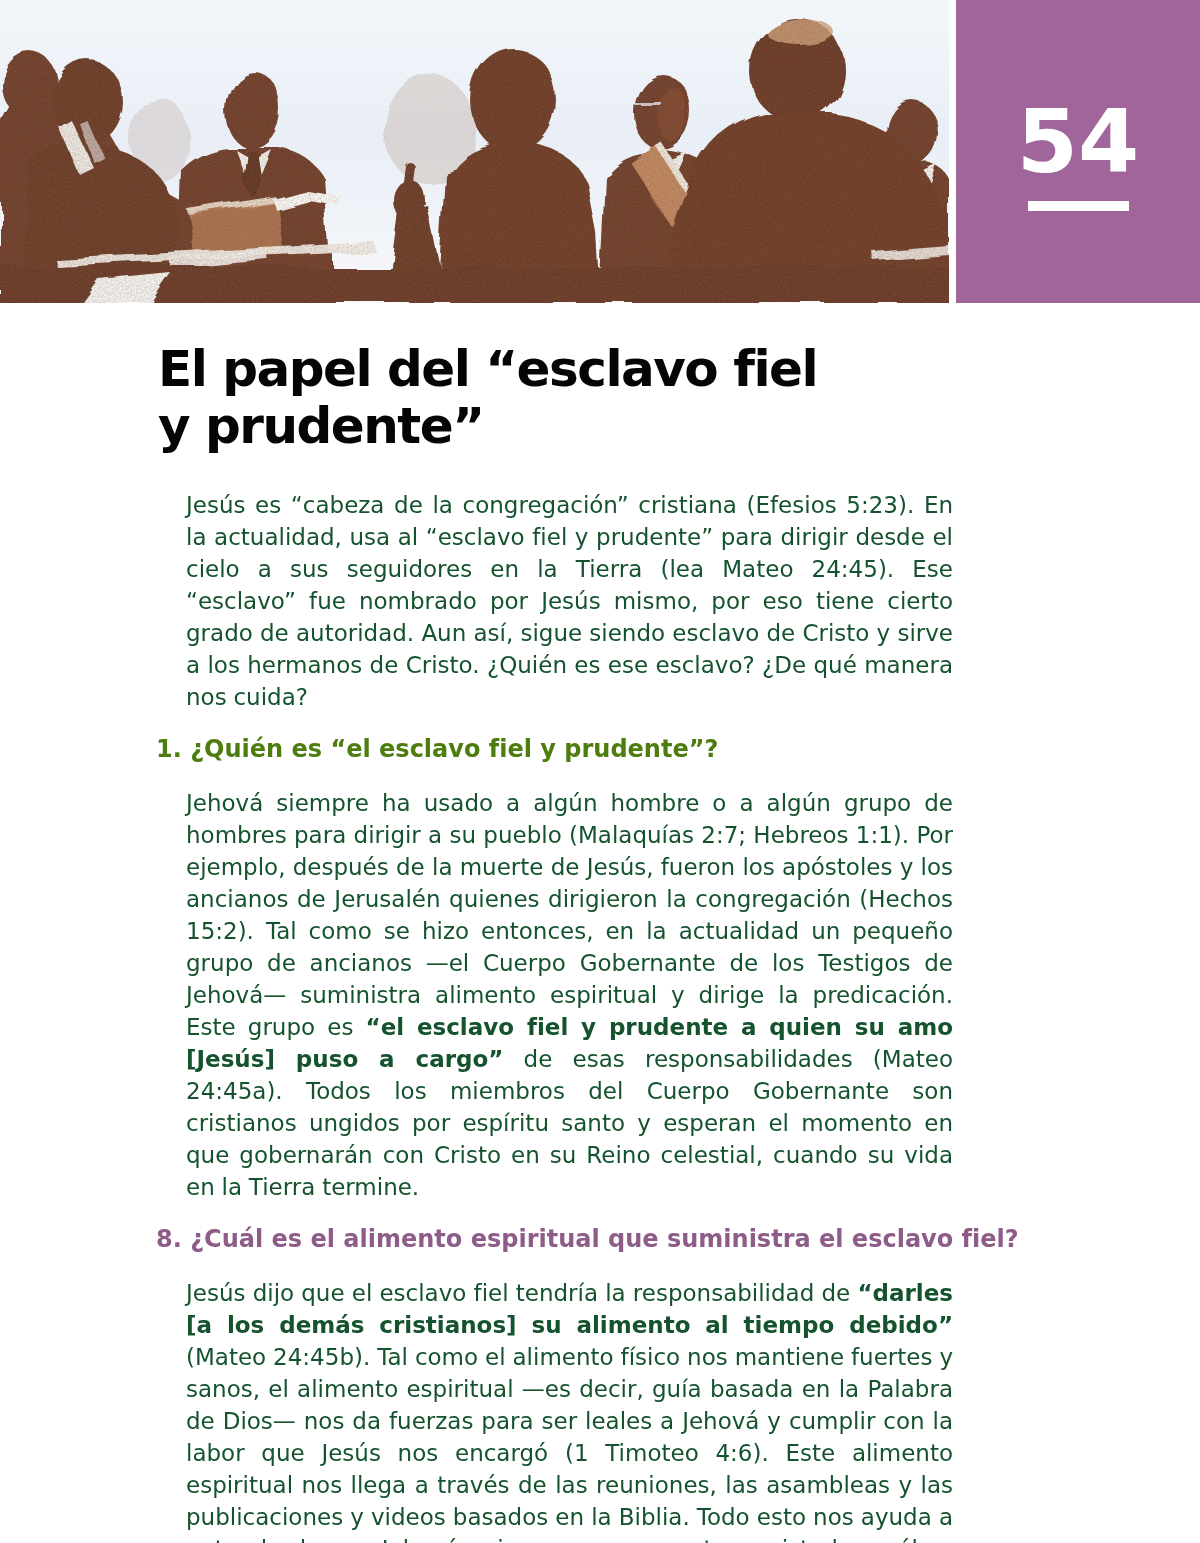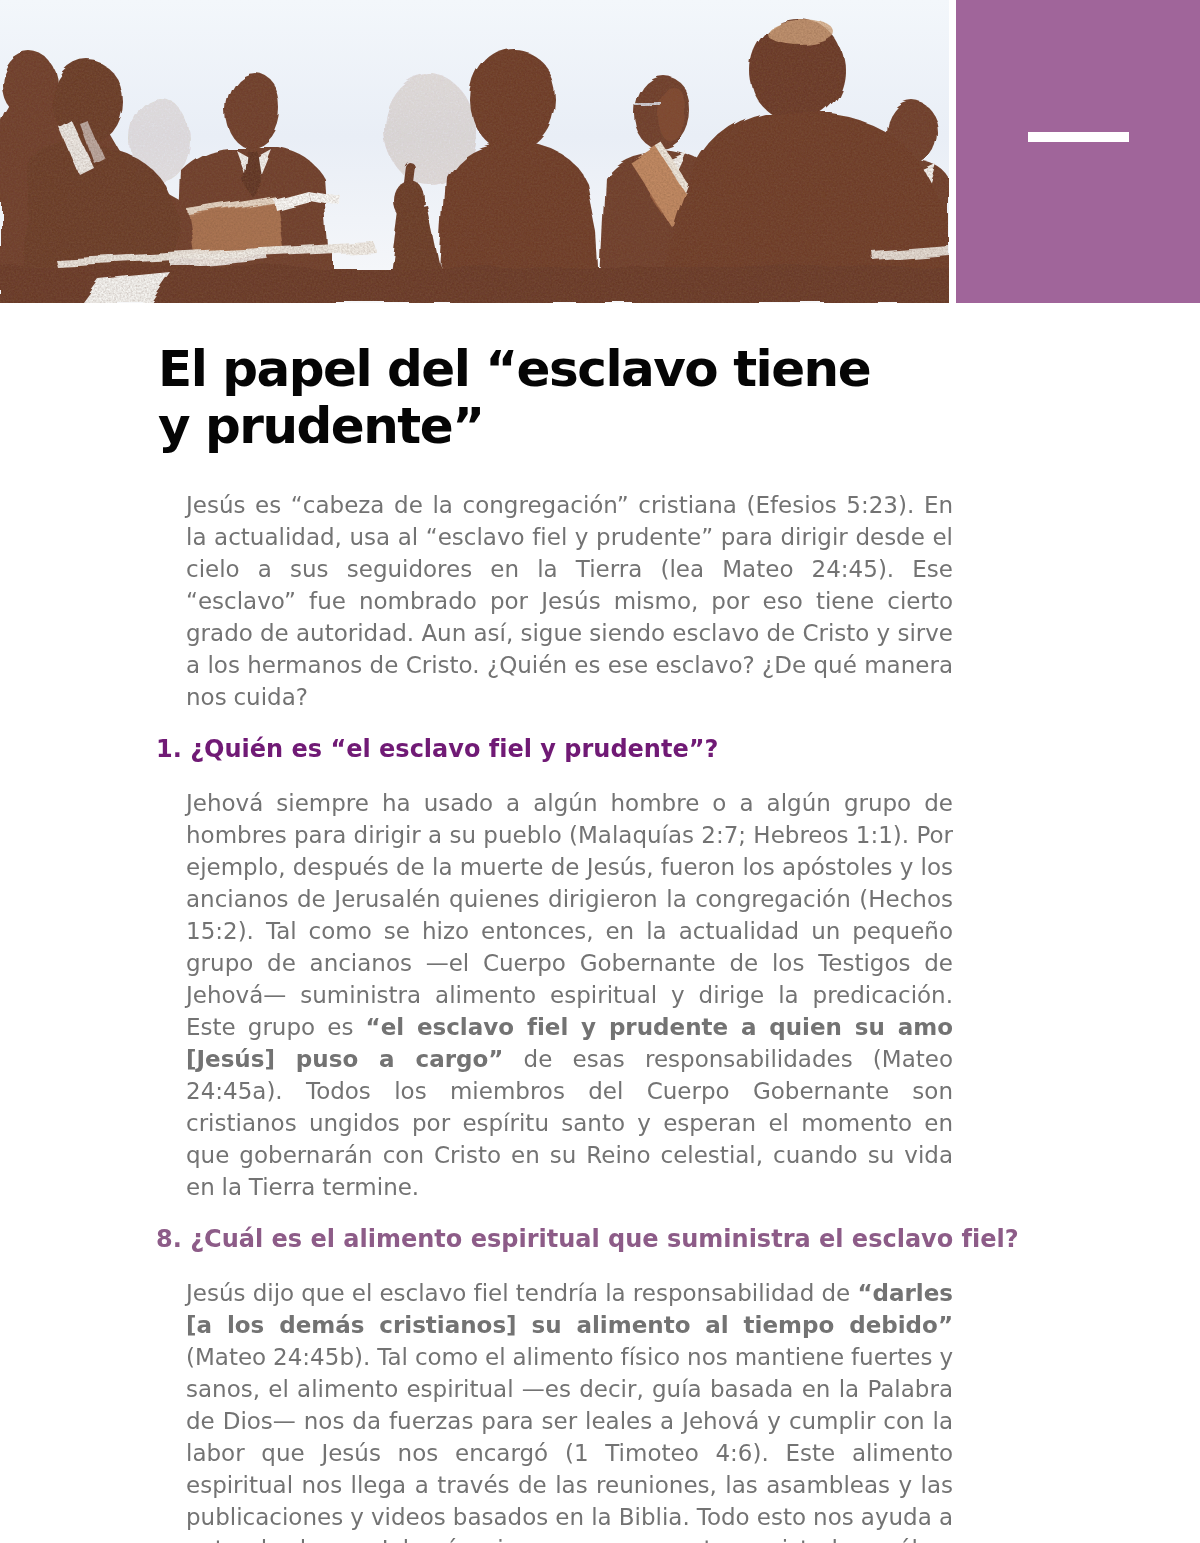--- a/index.html
+++ b/index.html
@@ -17,21 +17,21 @@
     justify-content:flex-start;padding-top:108px;box-sizing:border-box;
   }
   .lesson-number{color:#ffffff;font-size:88px;font-weight:700;line-height:0.78;letter-spacing:0;}
   .lesson-underline{width:101px;height:10px;background:#ffffff;margin-top:24px;}
   
   .content{position:absolute;left:156px;top:341px;width:797px;}
   .page-title{margin:0 0 0 2px;font-weight:700;color:#050505;font-size:50px;line-height:57px;letter-spacing:-1.5px;}
   .page-title .t-line{display:block;white-space:nowrap;}
   .para{
     margin:0 0 0 30px;font-size:23px;line-height:32px;text-align:justify;
-    color:#737373;hyphens:auto;-webkit-hyphens:auto;word-spacing:-0.5px;
+    color:#14532d;hyphens:auto;-webkit-hyphens:auto;word-spacing:-0.5px;
   }
   .para b{font-weight:700;}
   .intro-para{margin-top:34px;}
   .section-heading{
     margin:21px 0 0 0;font-size:24px;line-height:30px;font-weight:700;
     color:#8d5c88;white-space:nowrap;
   }
   .section-para{margin-top:23px;}
 </style>
 </head>
@@ -141,35 +141,36 @@
             <polygon points="55,259 374,242 376,251 57,267" fill="#f1ede6" opacity="0.95"></polygon>
             <polygon points="873,252 949,246 949,255 874,261" fill="#f1ede6" opacity="0.9"></polygon>
             <rect x="0" y="267" width="949" height="36" fill="#693a29"></rect>
             <polygon points="100,281 172,274 152,303 84,303" fill="#f5f4f1"></polygon>
           </g>
         </g>
       </svg>
     </div>
 
     <div class="lesson-badge" style="background: rgb(160, 101, 154);">
+      <div class="lesson-number">54</div>
       <div class="lesson-underline"></div>
     </div>
   </header>
 
   <main class="content">
 
     <h1 class="page-title">
-      <span class="t-line">El papel del “esclavo tiene</span>
+      <span class="t-line">El papel del “esclavo fiel</span>
       <span class="t-line">y prudente”</span>
     </h1>
 
     <p class="para intro-para"><span>Jesús es “cabeza de la congregación” cristiana (Efesios 5:23). En la actualidad, usa al “esclavo fiel y prudente” para dirigir desde el cielo a sus seguidores en la Tierra (lea Mateo 24:45). Ese “esclavo” fue nombrado por Jesús mismo, por eso tiene cierto grado de autoridad. Aun así, sigue siendo esclavo de Cristo y sirve a los hermanos de Cristo. ¿Quién es ese esclavo? ¿De qué manera nos cuida?</span></p>
 
     <section>
-      <h2 class="section-heading" style="color: #701a75;">1. ¿Quién es “el esclavo fiel y prudente”?</h2>
+      <h2 class="section-heading" style="color: #4d7c0f;">1. ¿Quién es “el esclavo fiel y prudente”?</h2>
       <p class="para section-para"><span>Jehová siempre ha usado a algún hombre o a algún grupo de hombres para dirigir a su pueblo (Malaquías 2:7; Hebreos 1:1). Por ejemplo, después de la muerte de Jesús, fueron los apóstoles y los ancianos de Jerusalén quienes dirigieron la congregación (Hechos 15:2). Tal como se hizo entonces, en la actualidad un pequeño grupo de ancianos —el Cuerpo Gobernante de los Testigos de Jehová— suministra alimento espiritual y dirige la predicación. Este grupo es </span><b>“el esclavo fiel y prudente a quien su amo [Jesús] puso a cargo”</b><span> de esas responsabilidades (Mateo 24:45a). Todos los miembros del Cuerpo Gobernante son cristianos ungidos por espíritu santo y esperan el momento en que gobernarán con Cristo en su Reino celestial, cuando su vida en la Tierra termine.</span></p>
     </section>
 
     <section>
       <h2 class="section-heading" style="color: rgb(141, 92, 136);">8. ¿Cuál es el alimento espiritual que suministra el esclavo fiel?</h2>
       <p class="para section-para"><span>Jesús dijo que el esclavo fiel tendría la responsabilidad de </span><b>“darles [a los demás cristianos] su alimento al tiempo debido”</b><span> (Mateo 24:45b). Tal como el alimento físico nos mantiene fuertes y sanos, el alimento espiritual —es decir, guía basada en la Palabra de Dios— nos da fuerzas para ser leales a Jehová y cumplir con la labor que Jesús nos encargó (1 Timoteo 4:6). Este alimento espiritual nos llega a través de las reuniones, las asambleas y las publicaciones y videos basados en la Biblia. Todo esto nos ayuda a entender lo que Jehová quiere y a que nuestra amistad con él se haga más fuerte.</span></p>
     </section>
 
   </main>
 </div>

